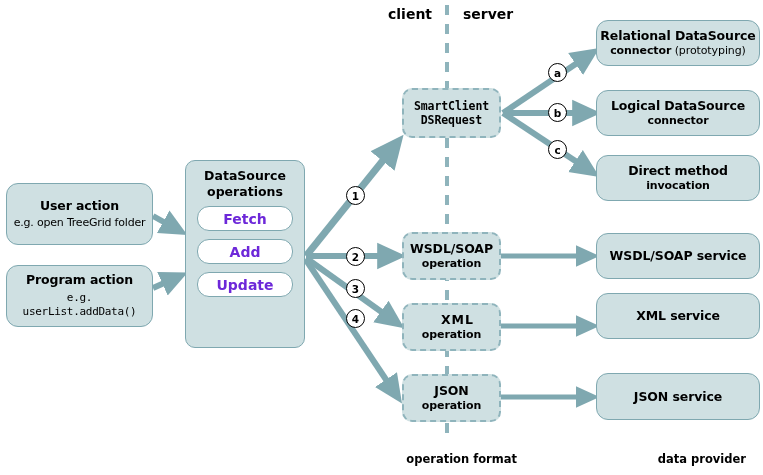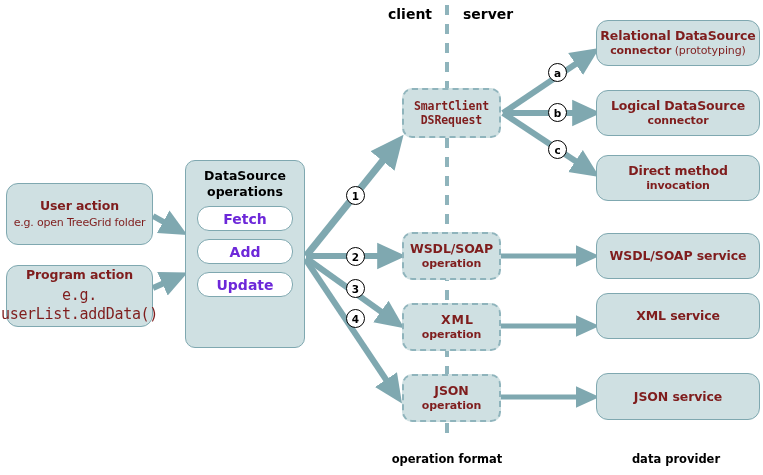--- a/index.html
+++ b/index.html
@@ -28,21 +28,21 @@
     position: absolute;
     box-sizing: border-box;
     background: #cfe0e2;
     border: 1px solid #7fa8b0;
     border-radius: 12px;
     display: flex;
     flex-direction: column;
     align-items: center;
     justify-content: center;
     text-align: center;
-    color: #7f1d1d;
+    color: #000000;
     z-index: 3;
   }
   .node .t1 {
     font-weight: bold;
     font-size: 12.5px;
     line-height: 1.25;
     letter-spacing: -0.1px;
   }
   .node .t2 {
     font-weight: bold;
@@ -51,21 +51,21 @@
     letter-spacing: -0.1px;
   }
   .node .sub {
     font-size: 11px;
     line-height: 1.3;
     margin-top: 2px;
     letter-spacing: -0.2px;
   }
   .node .sub-mono {
     font-family: "DejaVu Sans Mono", monospace;
-    font-size: 15px;
+    font-size: 11px;
     line-height: 1.3;
     margin-top: 3px;
     letter-spacing: -0.3px;
   }
   .node.dashed {
     border: 2px dashed #8fb4bc;
     border-radius: 10px;
   }
   
   #ds-ops {
@@ -126,21 +126,21 @@
     z-index: 4;
     white-space: nowrap;
   }
   .col-label {
     position: absolute;
     font-weight: bold;
     font-size: 11.5px;
     color: #000;
     z-index: 4;
     white-space: nowrap;
-    text-align: center;
+    text-align: right;
   }
 </style>
 </head>
 <body>
 
 <div id="canvas">
 
   <svg id="wires" viewBox="0 0 763 475">
     <defs>
       <marker id="ah" markerWidth="5" markerHeight="5" refX="3.2" refY="2.5" orient="auto" markerUnits="strokeWidth">

